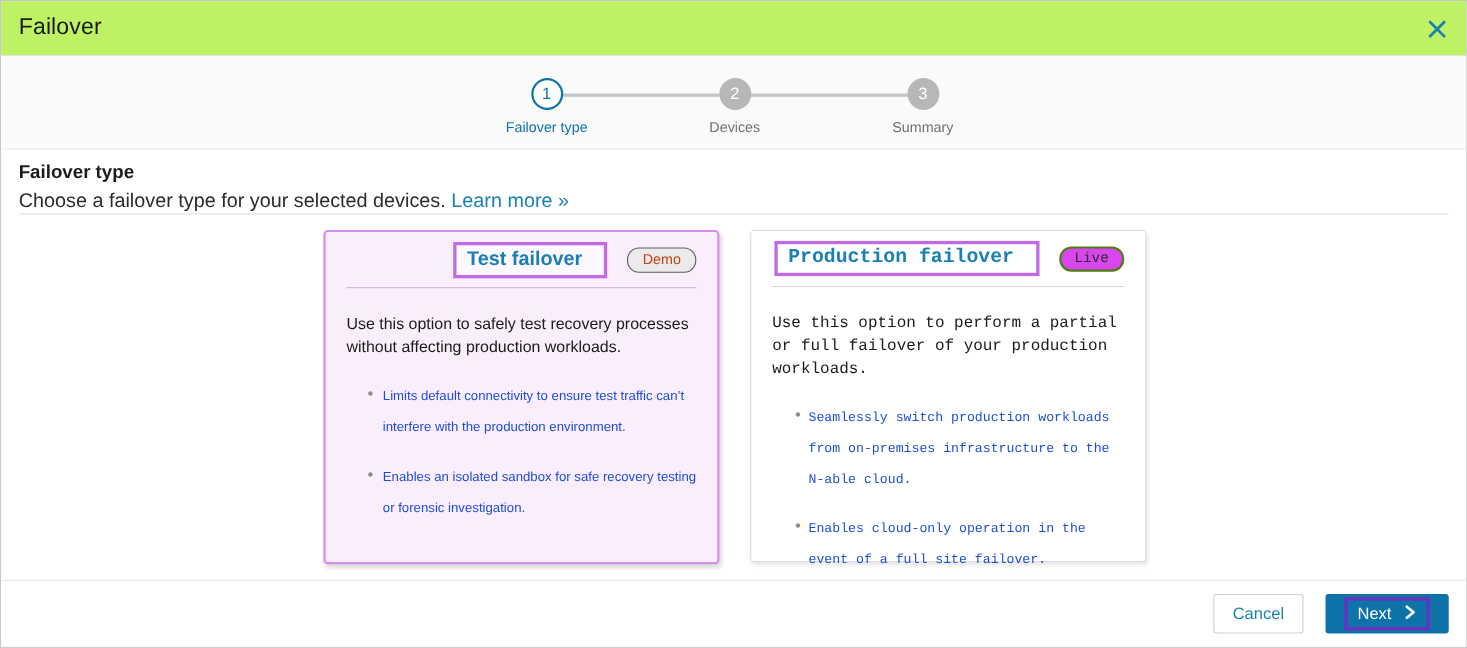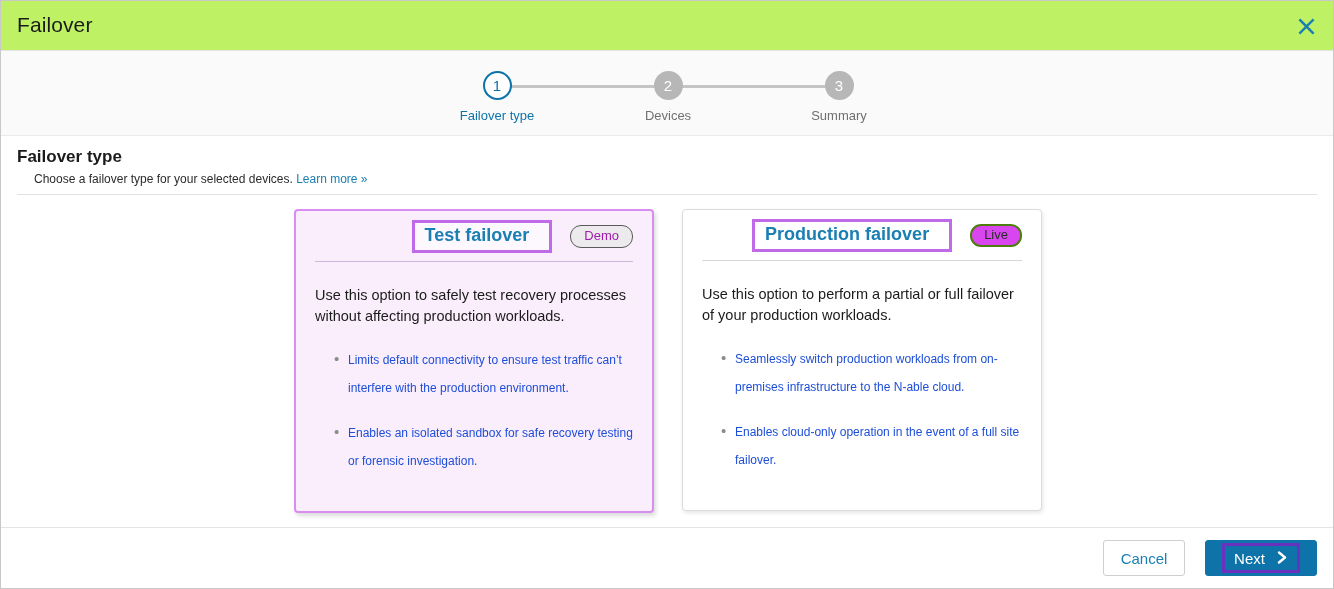--- a/index.html
+++ b/index.html
@@ -129,23 +129,23 @@
   .section-title {
     position: absolute;
     left: 16px;
     top: 10px;
     font-size: 17px;
     font-weight: bold;
     color: #1b1b1b;
   }
   .section-sub {
     position: absolute;
-    left: 33px;
+    left: 16px;
     top: 35px;
-    font-size: 12px;
+    font-size: 18px;
     color: #2b2b2b;
   }
   .section-sub a {
     color: #1a7fb3;
     text-decoration: none;
   }
   .section-rule {
     position: absolute;
     left: 16px;
     top: 57px;
@@ -176,20 +176,21 @@
     background: #fbeefc;
     border: 2px solid #d88ef0;
     box-shadow: 2px 3px 4px rgba(0,0,0,.14);
   }
   .card.plain {
     left: 681px;
     height: 302px;
     background: #ffffff;
     border: 1px solid #dcdcdc;
     box-shadow: 1px 2px 4px rgba(0,0,0,.10);
+    font-family: Liberation Mono, monospace;
   }
   .card-header {
     height: 50px;
     display: flex;
     align-items: center;
     justify-content: flex-end;
     position: relative;
   }
   .card-title-box {
     border: 3px solid #c06ae8;
@@ -210,21 +211,21 @@
     margin-left: 18px;
     border-radius: 11px;
     font-size: 13px;
     padding: 3px 13px 4px 13px;
     line-height: 14px;
     white-space: nowrap;
   }
   .badge.demo {
     background: #eceaec;
     border: 1px solid #5a5a5a;
-    color: #a21caf;
+    color: #c2410c;
   }
   .badge.live {
     background: #d946ef;
     border: 2px solid #4d7c0f;
     color: #2b2b2b;
     padding: 2px 12px 3px 12px;
   }
   .card-rule {
     height: 1px;
     background: #d6d6d6;

